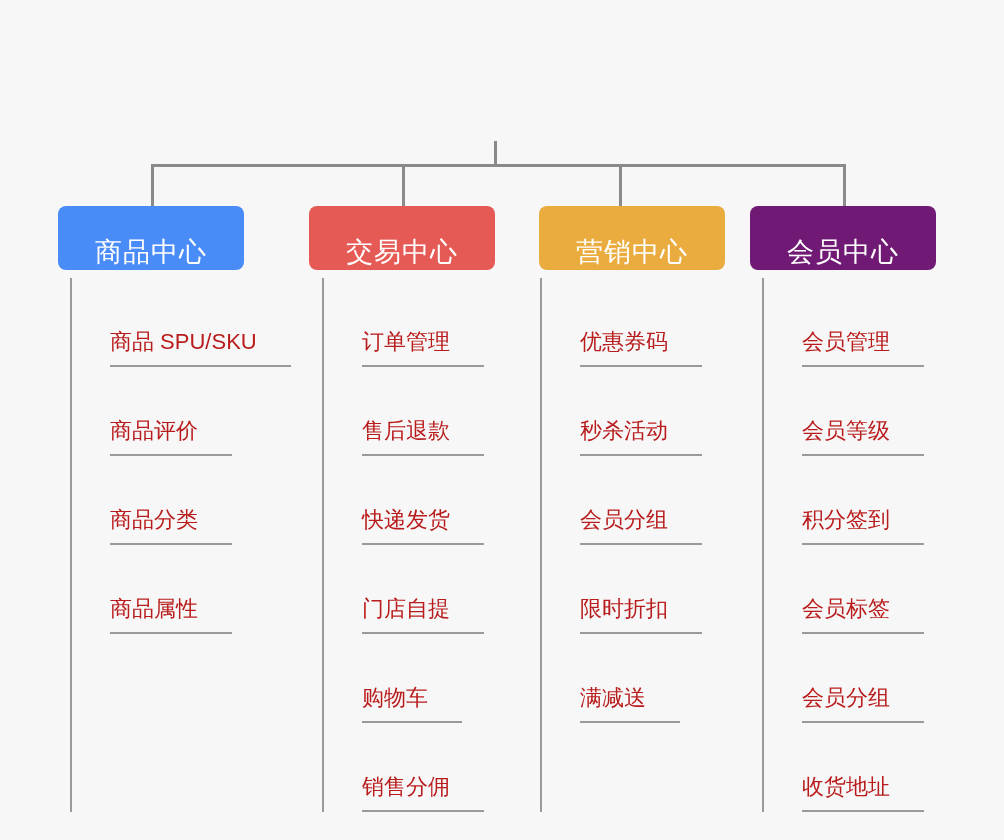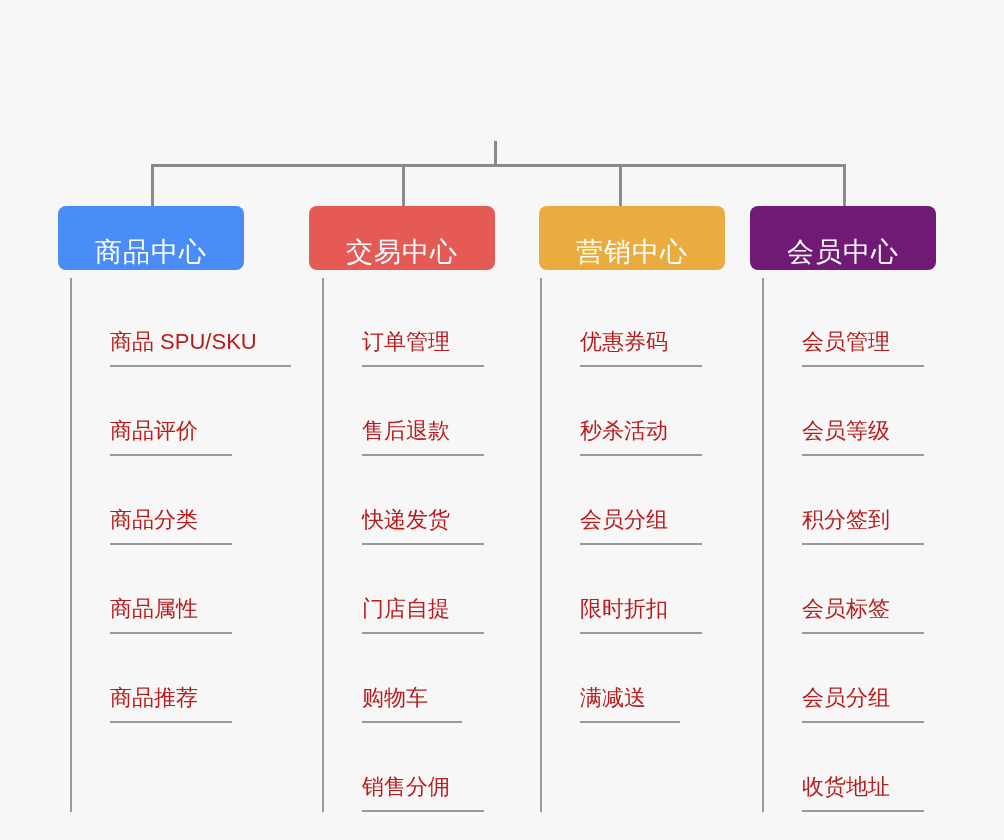--- a/index.html
+++ b/index.html
@@ -116,23 +116,20 @@
         </li>
       <li class="leaf-item">
           <span class="leaf-label">商品评价</span>
         </li>
       <li class="leaf-item">
           <span class="leaf-label">商品分类</span>
         </li>
       <li class="leaf-item">
           <span class="leaf-label">商品属性</span>
         </li>
-      <li class="leaf-item">
-          <span class="leaf-label">商品推荐</span>
-        </li>
     </ul>
   </div>
 
   <div class="leaf-col" style="left:322px;">
     <div class="spine" style="height: 534px;"></div>
     <ul class="leaf-list">
       <li class="leaf-item">
           <span class="leaf-label">订单管理</span>
         </li>
       <li class="leaf-item">

